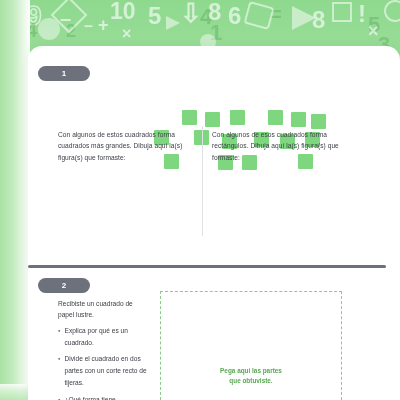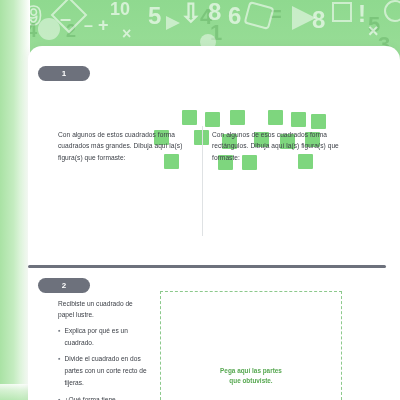--- a/index.html
+++ b/index.html
@@ -191,21 +191,21 @@
 </style>
 </head>
 <body>
 
 <div id="page">
 
   <div class="bg-green"></div>
   <div class="glyphs">
       <span class="glyph out" style="left: 26px; top: 2px; font-size: 28px;">9</span>
       <span class="glyph" style="left: 60px; top: 8px; font-size: 20px;">–</span>
-      <span class="glyph" style="left: 110px; top: 0px; font-size: 18px;">10</span>
+      <span class="glyph" style="left: 110px; top: 0px; font-size: 23px;">10</span>
       <span class="glyph" style="left: 148px; top: 4px; font-size: 24px;">5</span>
       <span class="glyph" style="left: 180px; top: 0px; font-size: 26px;">⇩</span>
       <span class="glyph dk" style="left: 200px; top: 6px; font-size: 22px;">4</span>
       <span class="glyph" style="left: 208px; top: 0px; font-size: 24px;">8</span>
       <span class="glyph" style="left: 228px; top: 4px; font-size: 24px;">6</span>
       <span class="glyph dk" style="left: 210px; top: 22px; font-size: 22px;">1</span>
       <span class="glyph dk" style="left: 270px; top: 4px; font-size: 20px;">=</span>
       <span class="glyph" style="left: 312px; top: 8px; font-size: 24px;">8</span>
       <span class="glyph" style="left: 358px; top: 2px; font-size: 24px;">!</span>
       <span class="glyph dk" style="left: 368px; top: 14px; font-size: 22px;">5</span>

